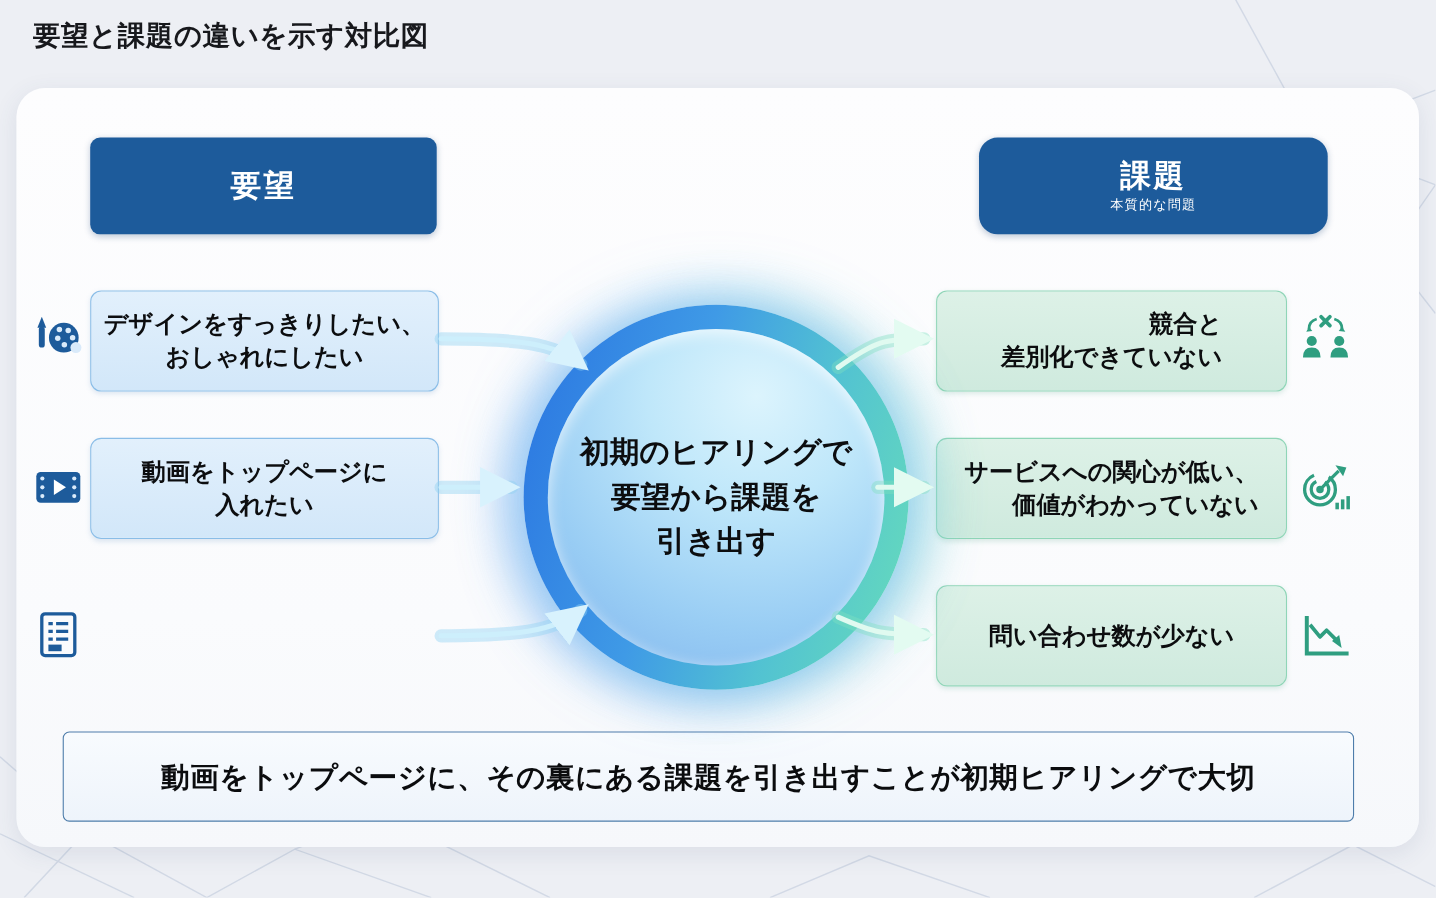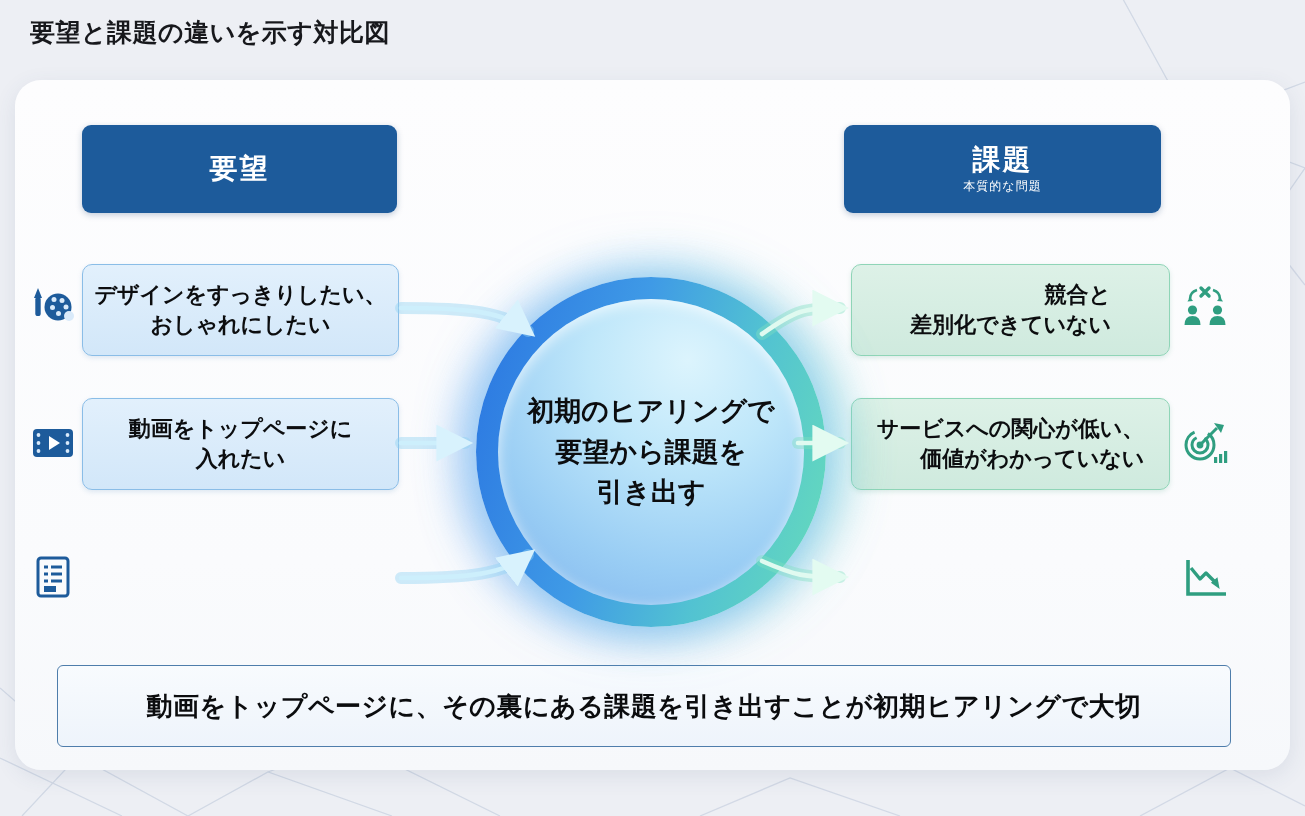--- a/index.html
+++ b/index.html
@@ -22,21 +22,21 @@
     border-radius:26px;
     box-shadow:0 6px 22px rgba(60,80,120,.10);
   }
   
   .hdr{
     position:absolute;background:#1d5b9b;border-radius:9px;color:#fff;
     display:flex;flex-direction:column;align-items:center;justify-content:center;
     box-shadow:0 2px 6px rgba(20,60,110,.25);
   }
   .hdr-left{left:82px;top:125px;width:315px;height:88px;}
-  .hdr-right{left:844px;top:125px;width:317px;height:88px;}
+  .hdr-right{left:890px;top:125px;width:317px;height:88px;border-radius:17px;}
   .hdr-main{font-size:28px;font-weight:700;letter-spacing:2px;line-height:1.2;}
   .hdr-sub{font-size:12px;font-weight:400;letter-spacing:1px;margin-top:2px;}
   
   .ibox{
     position:absolute;width:315px;height:90px;border-radius:10px;
     display:flex;align-items:center;justify-content:center;text-align:center;
     font-size:22px;font-weight:700;line-height:1.35;white-space:pre-line;
     z-index:2;
   }
   .req{
@@ -171,20 +171,21 @@
       <div class="ring-text">初期のヒアリングで
 要望から課題を
 引き出す</div>
     </div>
   </div>
 
   <div class="ibox iss row1">競合と
 差別化できていない</div>
   <div class="ibox iss row2">サービスへの関心が低い、
 価値がわかっていない</div>
+  <div class="ibox iss row3">問い合わせ数が少ない</div>
 
   <div class="side-icon green-ic ic-r icy1">
     <svg viewBox="0 0 48 48">
       <path d="M20 3 L28 11 M28 3 L20 11" stroke="currentColor" stroke-width="3.4" stroke-linecap="round" fill="none"></path>
       <path d="M16 5 Q9 7 9 14" stroke="currentColor" stroke-width="2.6" fill="none"></path>
       <path d="M9 12 L6.5 16.5 L12 16 Z" fill="currentColor"></path>
       <path d="M32 5 Q39 7 39 14" stroke="currentColor" stroke-width="2.6" fill="none"></path>
       <path d="M39 12 L36 16 L42 16.5 Z" fill="currentColor"></path>
       <circle cx="11.5" cy="25" r="4.6" fill="currentColor"></circle>
       <path d="M3.5 40 q0-9 8-9 q8 0 8 9 z" fill="currentColor"></path>

